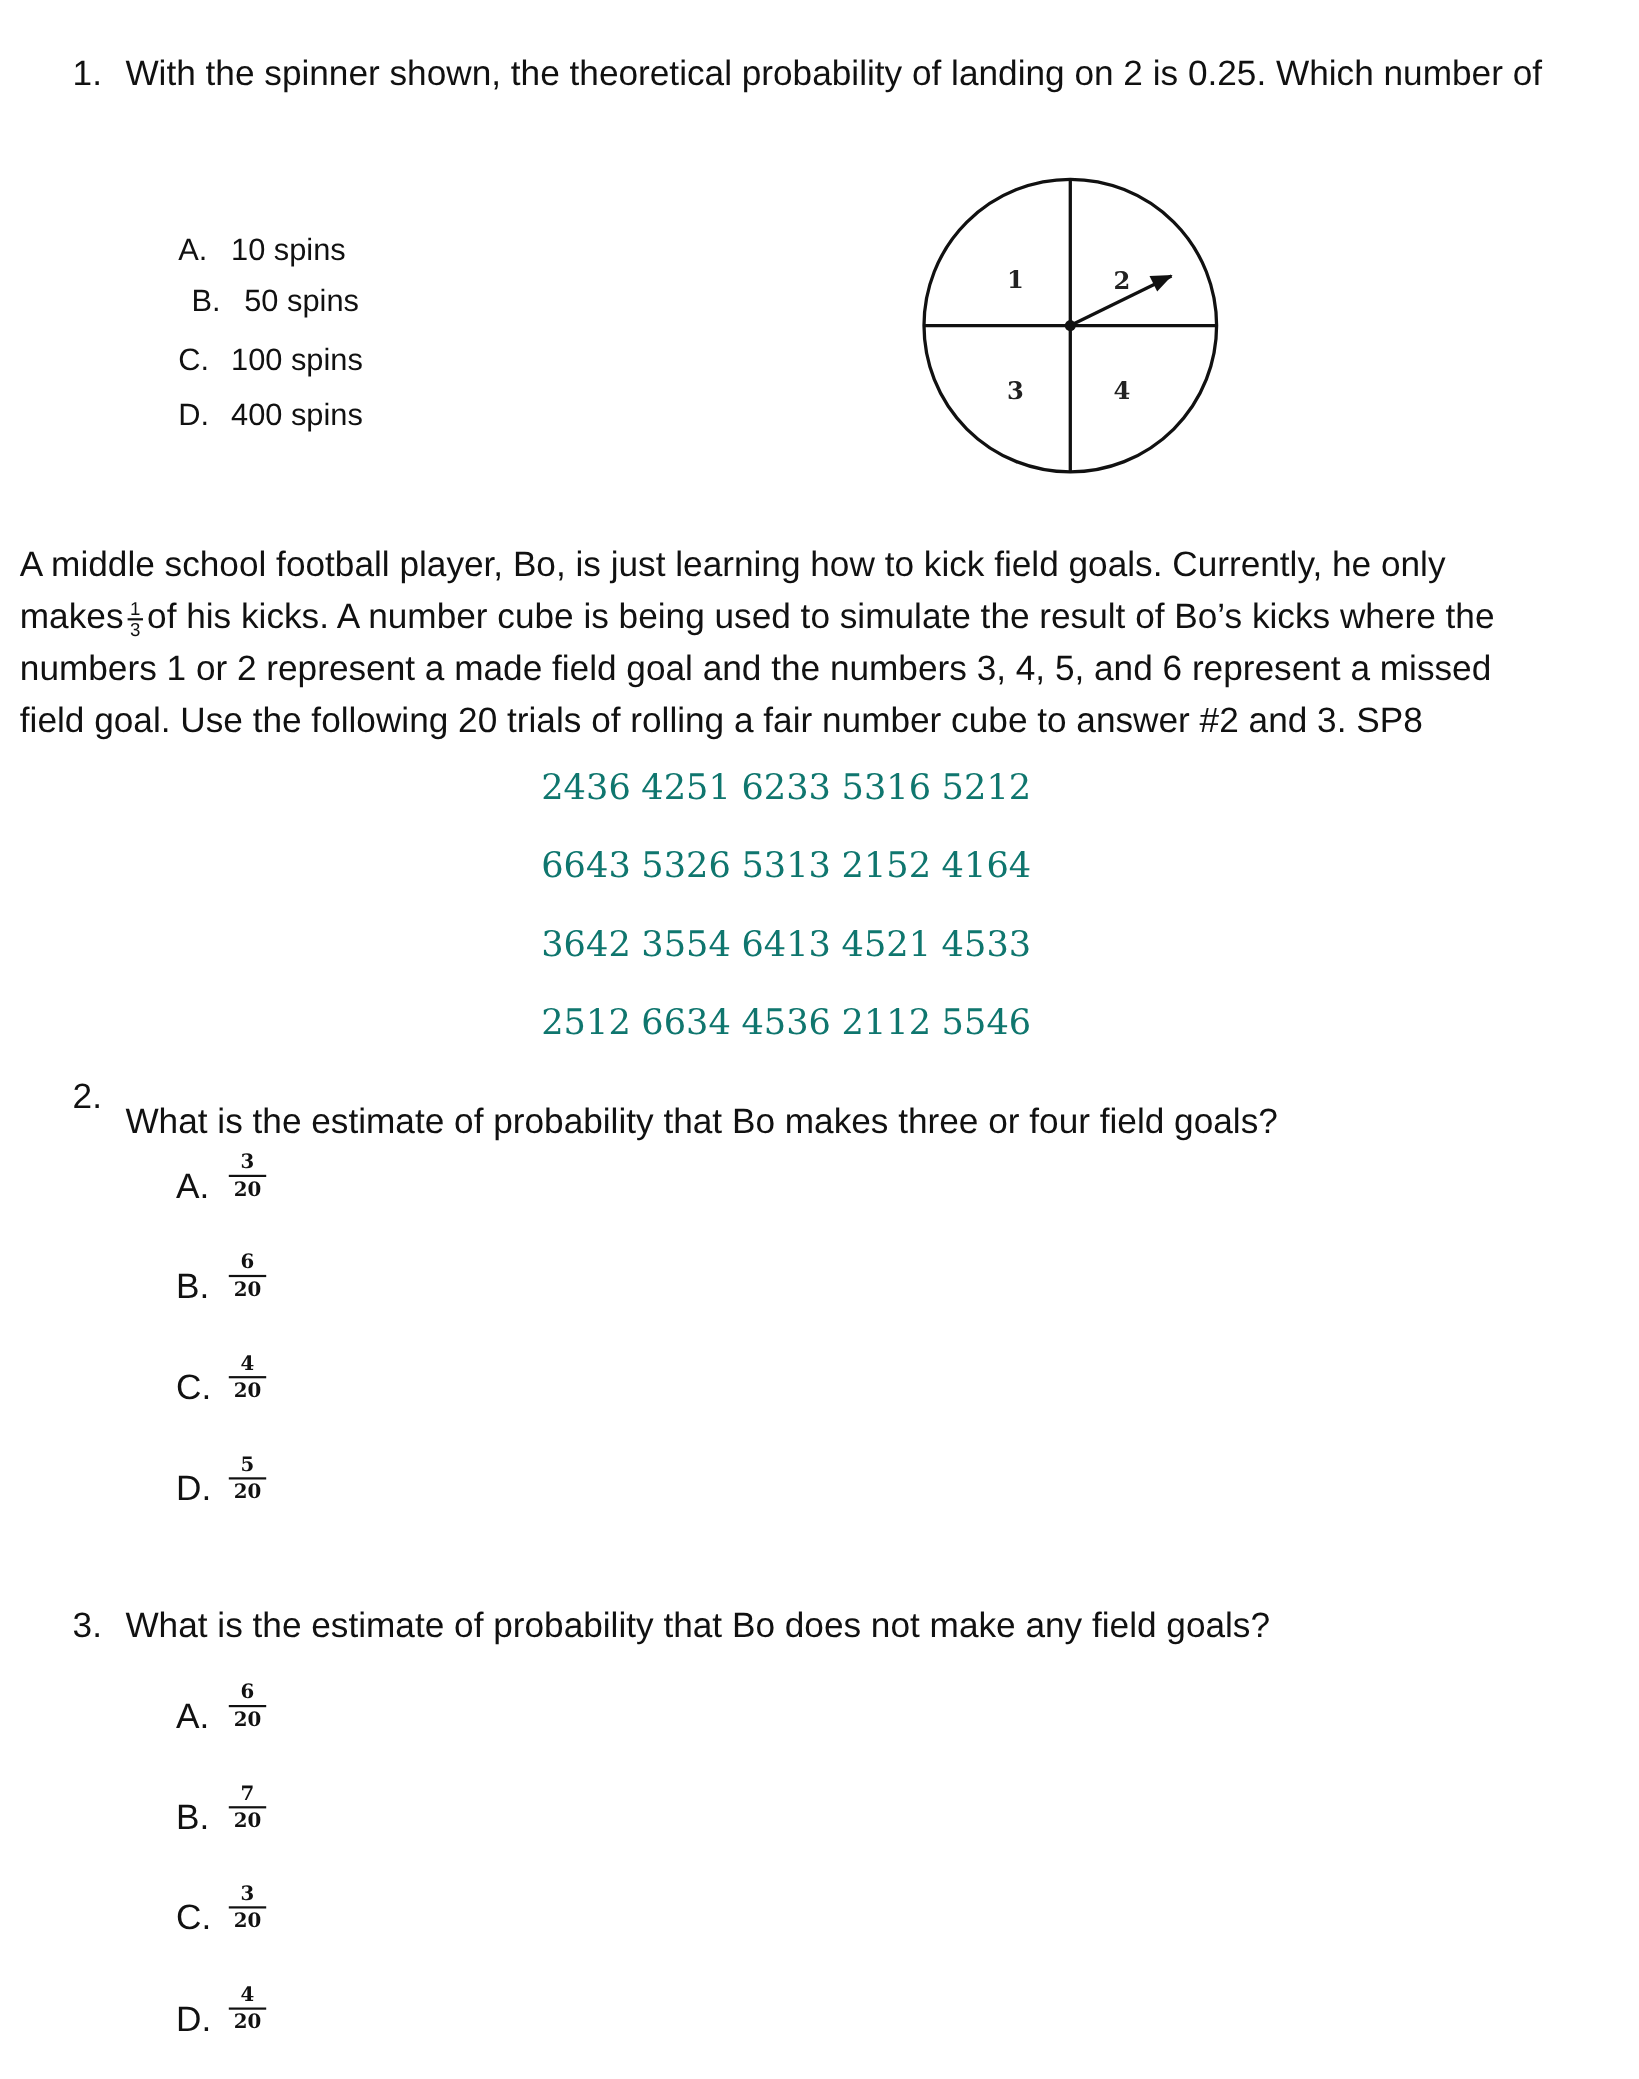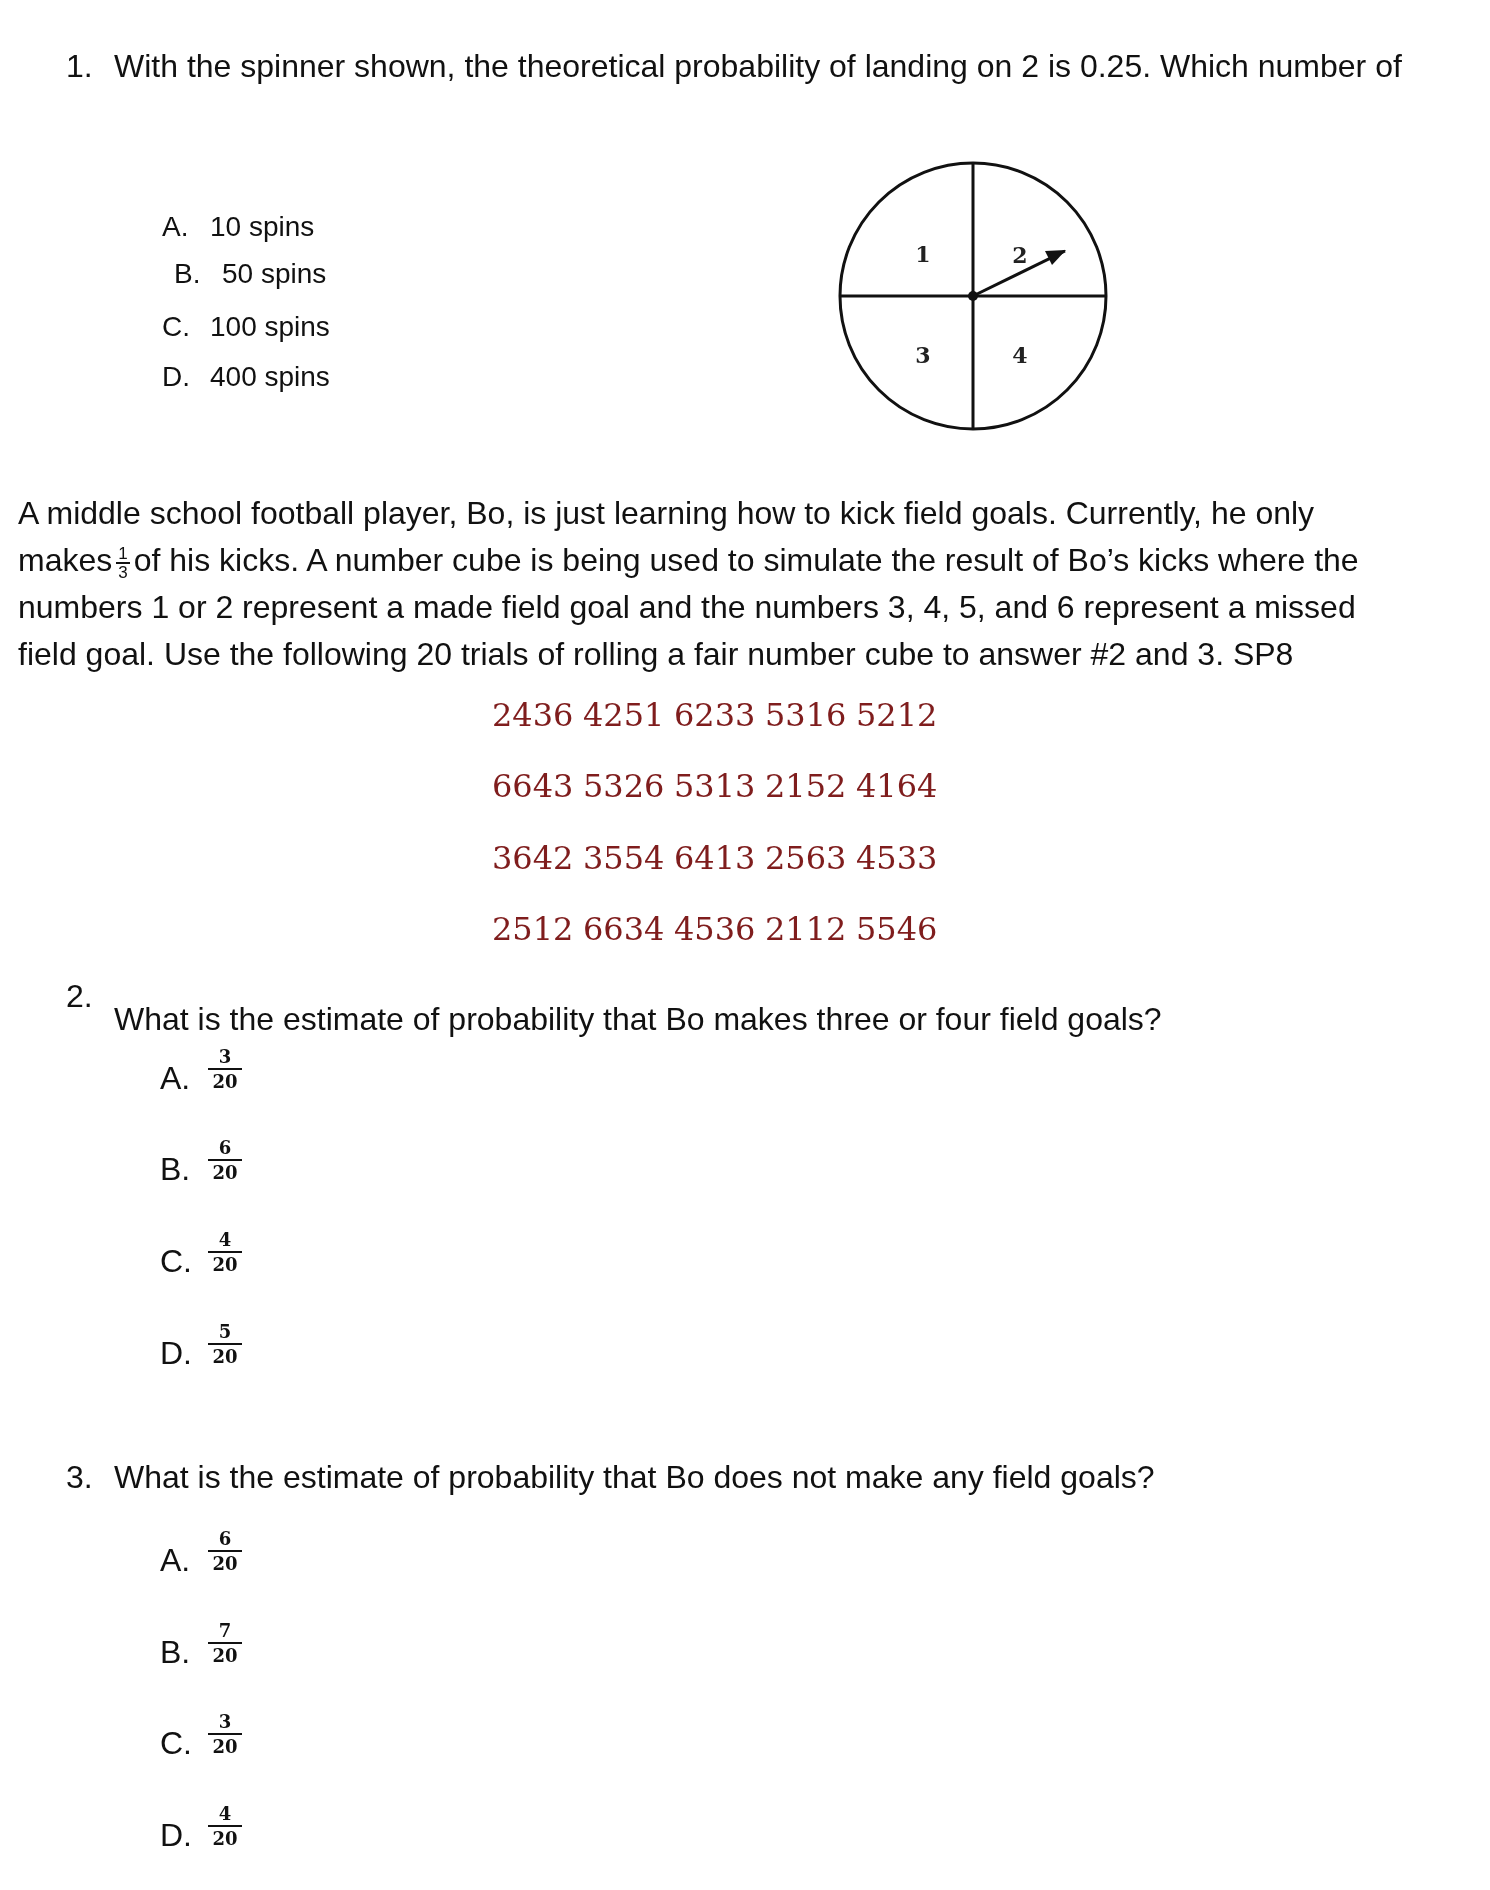--- a/index.html
+++ b/index.html
@@ -10,21 +10,21 @@
   .qnum { position:absolute; left:66px; }
   .qtext { position:absolute; left:114px; width:1340px; }
   .choice { position:absolute; font-size:28px; line-height:40px; }
   .choice .lbl { display:inline-block; width:48px; }
   .para { position:absolute; left:18px; width:1440px; font-size:32px; line-height:47px; }
   .frac-inline { display:inline-block; vertical-align:middle; text-align:center;
                  font-size:17px; line-height:17px; margin:0 4px; }
   .frac-inline .num { display:block; border-bottom:2px solid #111; padding:0 2px; }
   .frac-inline .den { display:block; }
   .trials { position:absolute; left:492px; font-family:"DejaVu Serif","Liberation Serif",serif;
-            font-size:32px; color:#7f1d1d; }
+            font-size:32px; color:#0f766e; }
   .trow { position:absolute; left:0; white-space:nowrap; }
   .trow span { display:inline-block; width:91px; }
   .fchoice { position:absolute; left:160px; height:60px; }
   .fchoice .lbl { position:absolute; left:0; top:14px; font-size:32px; line-height:36px; }
   .fchoice .frac { position:absolute; left:48px; top:0; width:34px; text-align:center;
                    font-family:"DejaVu Serif","Liberation Serif",serif; font-weight:bold; font-size:18px; }
   .fchoice .frac .num { display:block; line-height:22px; border-bottom:2px solid #111; }
   .fchoice .frac .den { display:block; line-height:24px; }
 </style>
 </head>
@@ -73,21 +73,21 @@
 </div>
 
 <div class="trials" style="top:696px;width:460px;height:260px;">
   <div class="trow" style="top:0;">
     <span>2436</span><span>4251</span><span>6233</span><span>5316</span><span>5212</span>
   </div>
   <div class="trow" style="top:71px;">
     <span>6643</span><span>5326</span><span>5313</span><span>2152</span><span>4164</span>
   </div>
   <div class="trow" style="top:143px;">
-    <span>3642</span><span>3554</span><span>6413</span><span>2563</span><span>4533</span>
+    <span>3642</span><span>3554</span><span>6413</span><span>4521</span><span>4533</span>
   </div>
   <div class="trow" style="top:214px;">
     <span>2512</span><span>6634</span><span>4536</span><span>2112</span><span>5546</span>
   </div>
 </div>
 
 <div class="abs qline" style="left:0;top:974px;width:1490px;height:44px;">
   <span class="qnum" style="top:0;">2.</span>
   <span class="qtext" style="top:0;margin-top:23px;">What is the estimate of probability that Bo makes three or four field goals?</span>
 </div>

